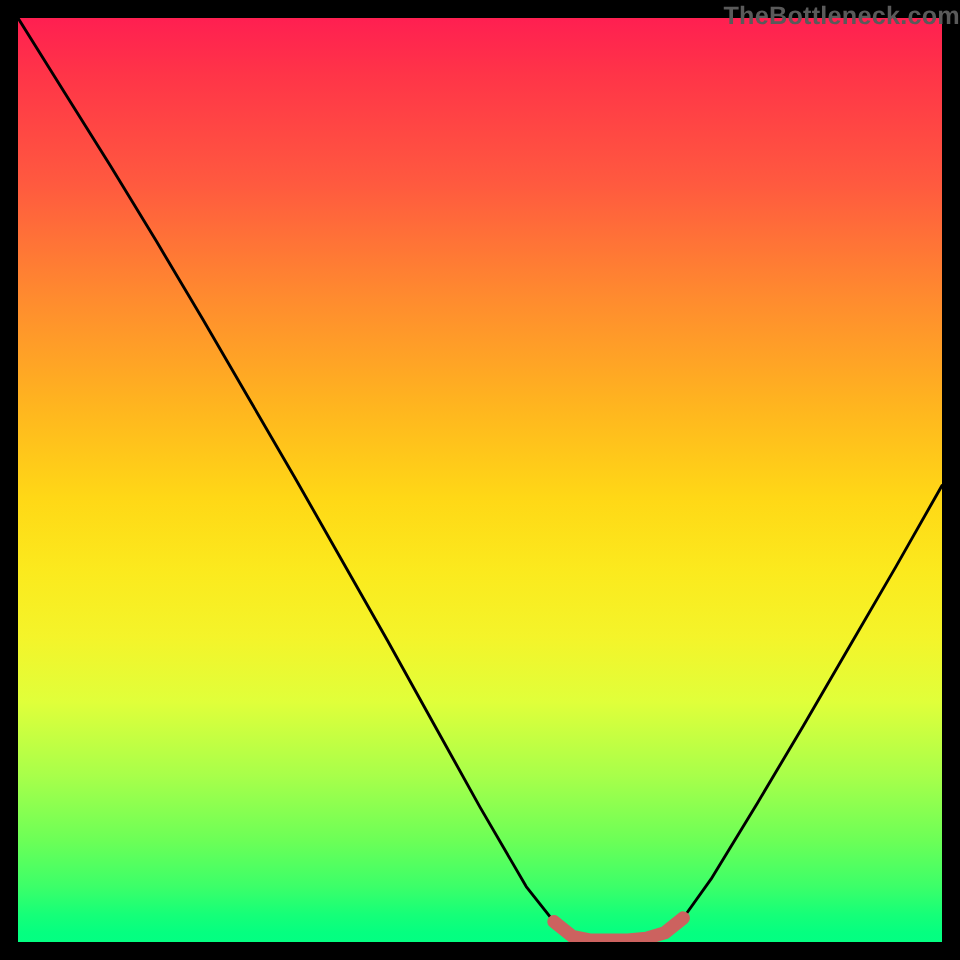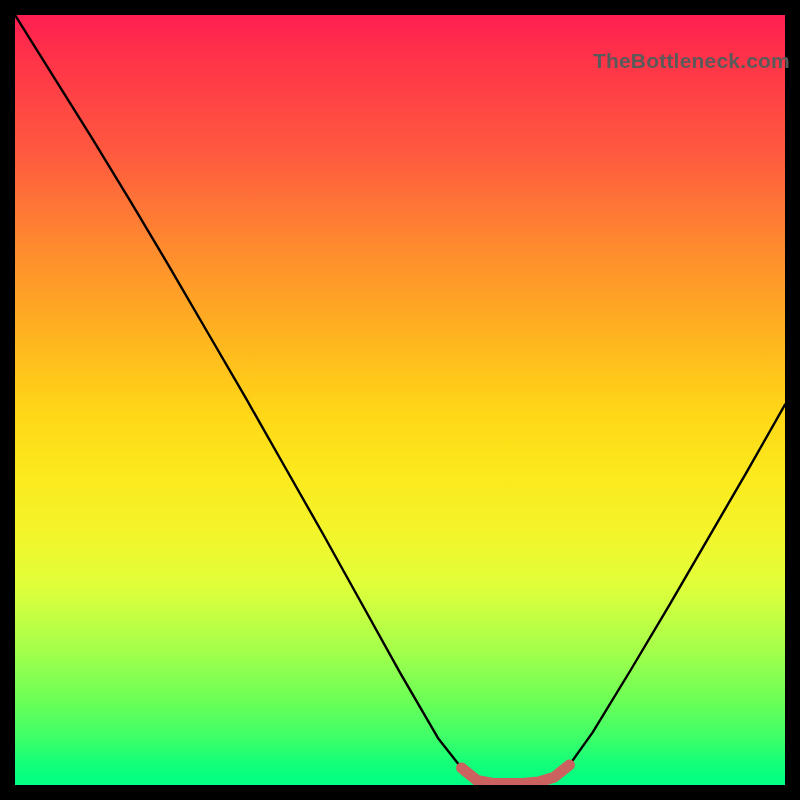--- a/index.html
+++ b/index.html
@@ -38,25 +38,24 @@
   .layer {
     position: absolute;
     left: 0;
     top: 0;
     width: 770px;
     height: 770px;
   }
   .watermark {
     position: absolute;
     top: 2px;
-    right: 10px;
+    right: 0;
     font: 600 21px Arial, Helvetica, sans-serif;
     color: #5a5a5a;
     letter-spacing: 0.2px;
-    margin-top: 47px;
   }
 </style>
 </head>
 <body>
 
 <div class="stage">
   <div class="plot">
 
     <svg class="layer" viewBox="0 0 770 770" preserveAspectRatio="none">
       <path id="curve-path" fill="none" stroke="#000000" stroke-width="2.4" stroke-linejoin="round" stroke-linecap="round" d="M0.00 0.00 L38.50 61.60 L77.00 123.20 L115.50 186.34 L154.00 251.02 L192.50 317.24 L231.00 383.46 L269.50 451.22 L308.00 518.98 L346.50 588.28 L385.00 657.58 L423.50 723.80 L446.60 753.06 L462.00 765.38 L477.40 768.46 L492.80 768.46 L508.20 768.46 L523.60 766.92 L539.00 762.30 L554.40 749.98 L577.50 717.64 L616.00 654.50 L654.50 589.82 L693.00 523.60 L731.50 457.38 L770.00 389.62"></path>

